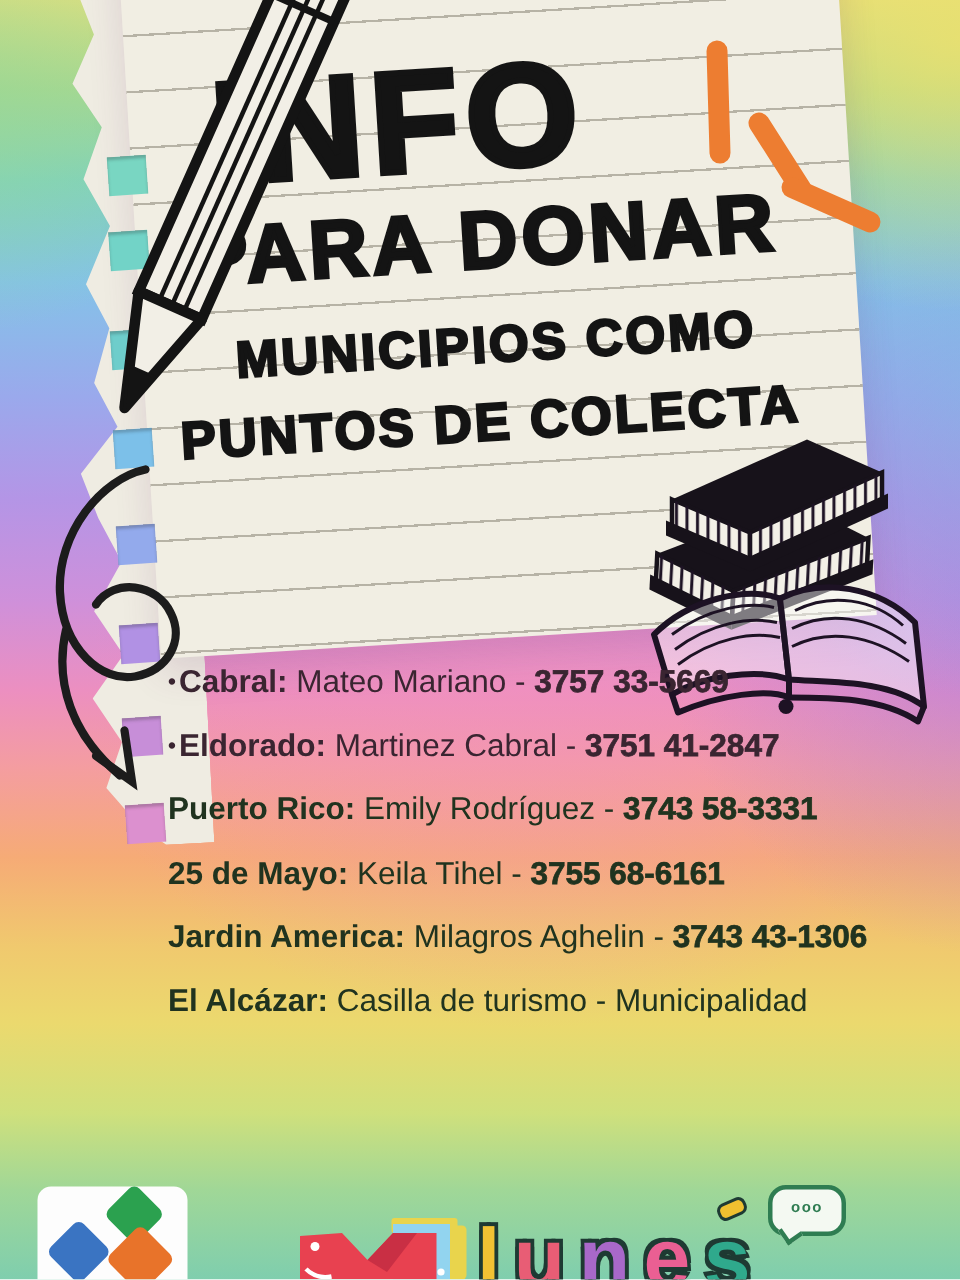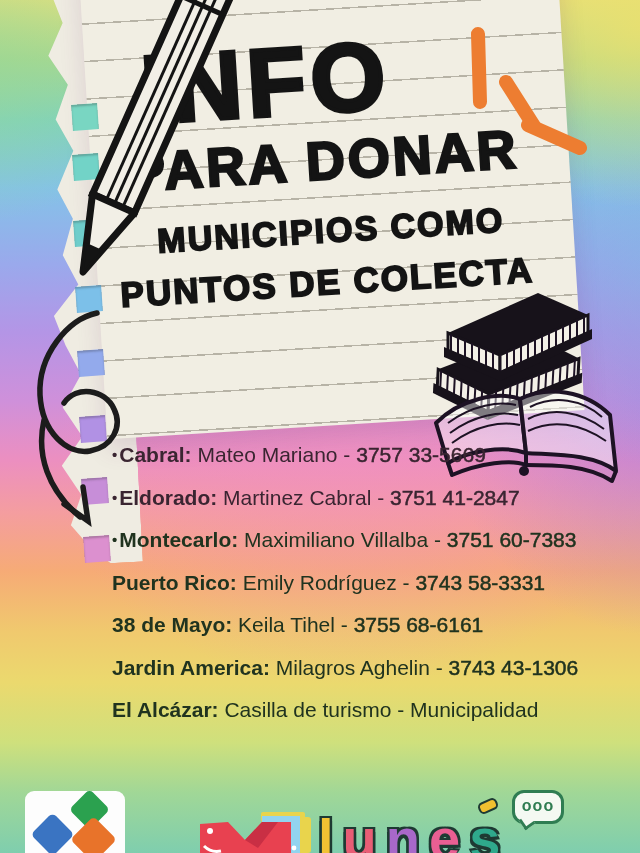--- a/index.html
+++ b/index.html
@@ -36,33 +36,33 @@
   .t-info{margin-left:55px;font-size:96px;line-height:0.92;letter-spacing:5px;-webkit-text-stroke:4px #141414;}
   .t-para{margin-left:38px;font-size:54px;line-height:1;margin-top:10px;letter-spacing:3px;-webkit-text-stroke:2.5px #141414;}
   .t-sub1{margin-left:62px;font-size:34px;margin-top:24px;letter-spacing:2px;-webkit-text-stroke:1.8px #141414;}
   .t-sub2{margin-left:22px;font-size:35px;margin-top:12px;letter-spacing:2px;-webkit-text-stroke:1.8px #141414;}
   
   .contacts{position:absolute;left:112px;top:434px;}
   .contact-row{line-height:42.5px;font-size:21px;white-space:nowrap;}
   .warm{color:#3a2531;} .cool{color:#20331f;}
   .bullet{font-size:15px;vertical-align:2px;margin-right:2px;font-weight:bold;}
   .place{font-weight:bold;}
-  .phone{font-weight:normal;text-align:center;-webkit-text-stroke:0.5px currentColor;}
+  .phone{font-weight:bold;text-align:center;-webkit-text-stroke:0.5px currentColor;}
   svg{position:absolute;}
   
   .gov-card{position:absolute;left:25px;top:791px;width:100px;height:75px;background:#fdfdfd;border-radius:9px;}
   .diamond{position:absolute;border-radius:5px;transform:rotate(45deg);}
   .d-green{left:50px;top:4px;width:29px;height:29px;background:#2ba14f;}
   .d-blue{left:12px;top:28px;width:31px;height:31px;background:#3a74c2;}
   .d-orange{left:52px;top:32px;width:33px;height:33px;background:#e8732a;}
   .lunes{position:absolute;left:318px;top:806px;font-size:56px;font-weight:bold;letter-spacing:9px;}
   .lunes span{text-shadow:-2.5px -2.5px 0 #1e3a33,2.5px -2.5px 0 #1e3a33,-2.5px 2.5px 0 #1e3a33,2.5px 2.5px 0 #1e3a33,0 3px 0 #1e3a33;}
   .bubble{position:absolute;left:512px;top:790px;width:46px;height:28px;background:#f4f9f2;
     border:3px solid #2f7d52;border-radius:12px;text-align:center;line-height:25px;
-    font-size:16px;font-weight:bold;color:#2f7d52;letter-spacing:1px;}
+    font-size:10px;font-weight:bold;color:#2f7d52;letter-spacing:1px;}
   .bubble:after{content:"";position:absolute;left:6px;bottom:-7px;width:9px;height:9px;background:#f4f9f2;
     border-right:3px solid #2f7d52;border-bottom:3px solid #2f7d52;transform:rotate(55deg);}
   .e-accent{position:absolute;left:478px;top:800px;width:16px;height:8px;background:#f0c030;
     border:2px solid #1e3a33;border-radius:5px;transform:rotate(-24deg);}
 </style>
 </head>
 <body>
 
 <div class="page">
 
@@ -154,23 +154,22 @@
         <path d="M110,132 C134,120 162,124 182,142"></path>
       <path d="M108,144 C132,132 160,136 184,154"></path>
         <path d="M108,156 C132,144 160,148 186,166"></path>
     </g>
     <circle cx="104" cy="196" r="5" fill="#1d1224"></circle>
   </svg>
 
   <div class="contacts" id="contacts-list">
       <div class="contact-row warm"><span class="bullet">•</span><span class="place">Cabral:</span><span class="person"> Mateo Mariano</span><span class="person"> - </span><span class="phone">3757 33-5669</span></div>
       <div class="contact-row warm"><span class="bullet">•</span><span class="place">Eldorado:</span><span class="person"> Martinez Cabral</span><span class="person"> - </span><span class="phone">3751 41-2847</span></div>
-      <div class="contact-row cool"><span class="bullet">•</span><span class="place">Montecarlo:</span><span class="person"> Maximiliano Villalba</span><span class="person"> - </span><span class="phone">3751 60-7383</span></div>
       <div class="contact-row cool"><span class="place">Puerto Rico:</span><span class="person"> Emily Rodríguez</span><span class="person"> - </span><span class="phone">3743 58-3331</span></div>
-      <div class="contact-row cool"><span class="place">38 de Mayo:</span><span class="person"> Keila Tihel</span><span class="person"> - </span><span class="phone">3755 68-6161</span></div>
+      <div class="contact-row cool"><span class="place">25 de Mayo:</span><span class="person"> Keila Tihel</span><span class="person"> - </span><span class="phone">3755 68-6161</span></div>
       <div class="contact-row cool"><span class="place">Jardin America:</span><span class="person"> Milagros Aghelin</span><span class="person"> - </span><span class="phone">3743 43-1306</span></div>
       <div class="contact-row cool"><span class="place">El Alcázar:</span><span class="person"> Casilla de turismo - Municipalidad</span></div>
     </div>
 
   <div class="gov-card">
     <div class="diamond d-green"></div>
     <div class="diamond d-blue"></div>
     <div class="diamond d-orange"></div>
   </div>
 

